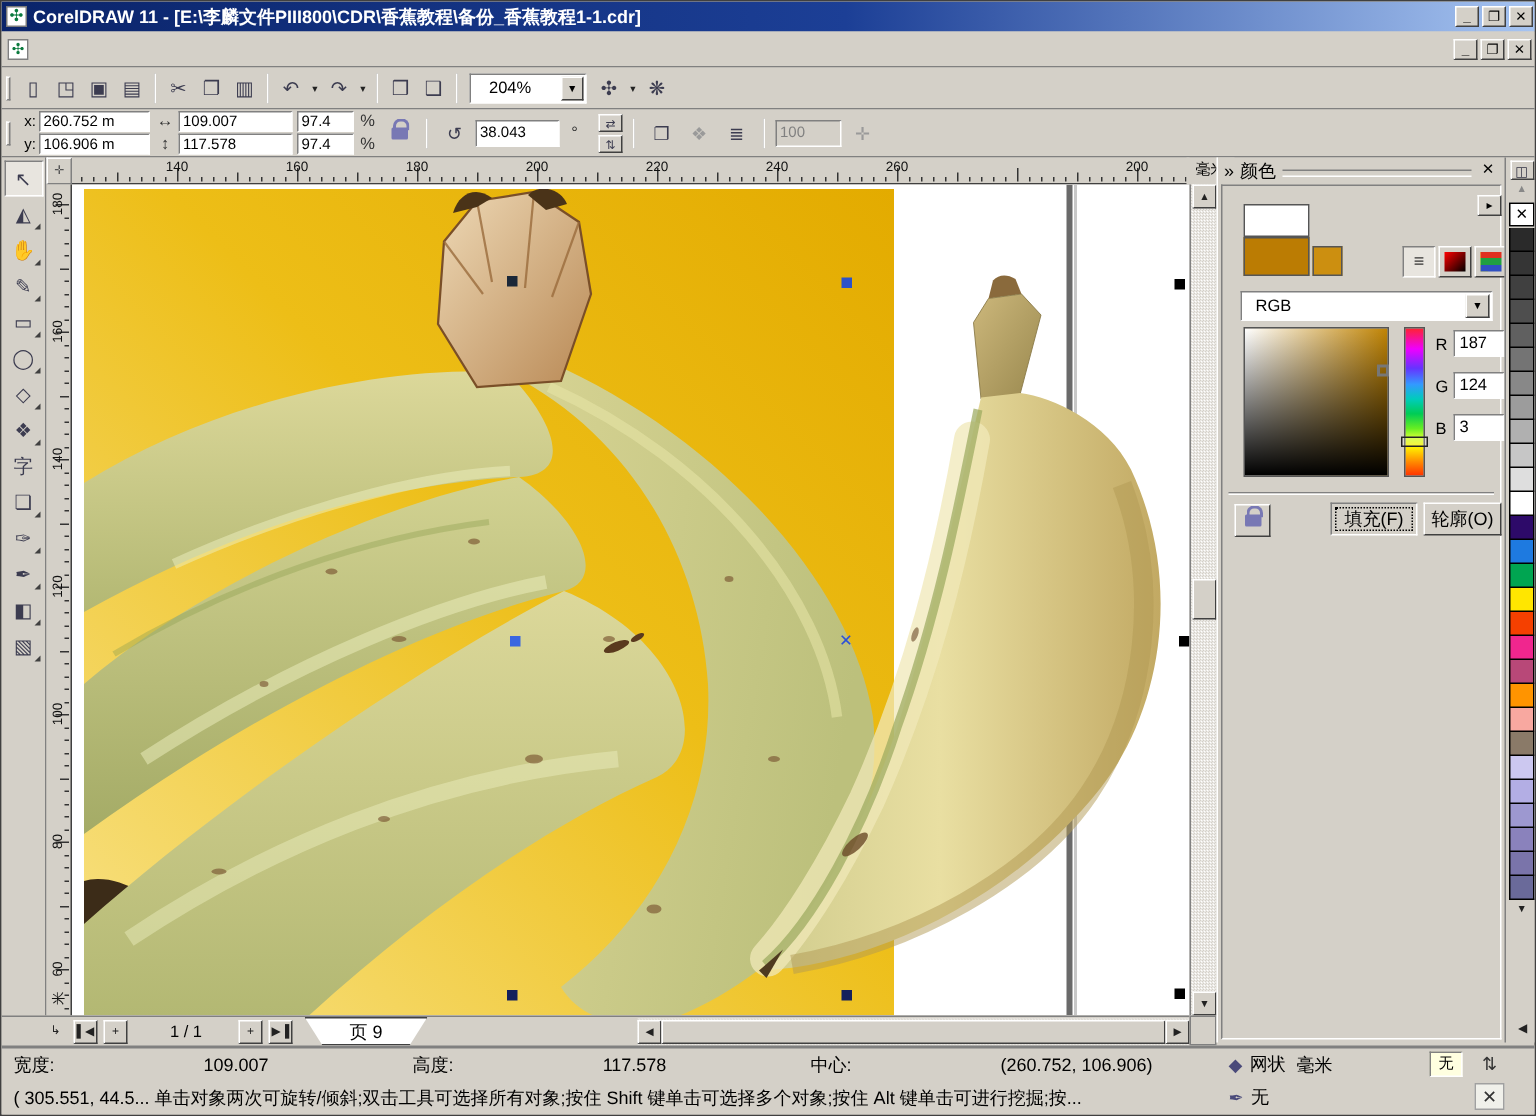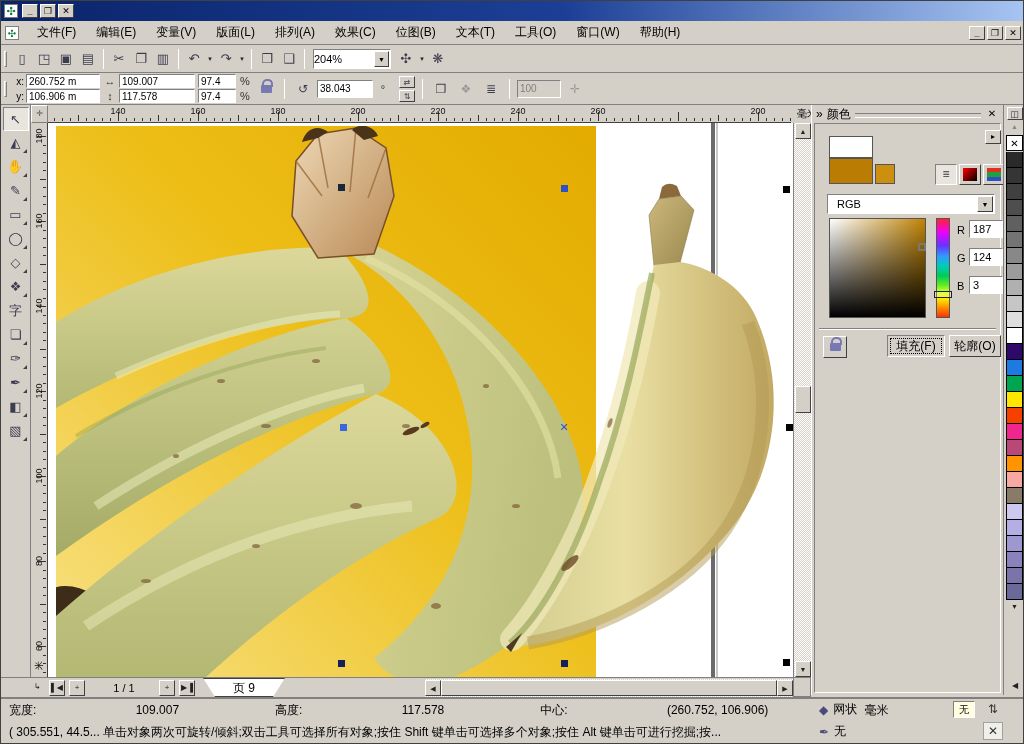--- a/index.html
+++ b/index.html
@@ -28,21 +28,21 @@
   .grip { width:3px; height:16px; border:1px solid; border-color:#fff #808080 #808080 #fff; margin:0 4px 0 1px; }
 
   
   .toolbar { position:absolute; top:44px; left:0; width:1024px; height:28px; background:#d4d0c8;
     border-bottom:1px solid #808080; display:flex; align-items:center; padding:0 2px; }
   .tbtn { width:22px; height:22px; text-align:center; line-height:21px; font-size:13px; color:#3c3c50; }
   .tdrop { width:10px; font-size:7px; color:#222; text-align:center; }
   .tsep { width:1px; height:20px; background:#808080; border-right:1px solid #fff; margin:0 4px; }
   .combo { display:flex; align-items:center; width:78px; height:20px; background:#fff; border:1px solid;
     border-color:#808080 #fff #fff #808080; margin:0 4px; }
-  .combo .val { flex:1; padding-left:0; font-size:11px; }
+  .combo .val { flex:1; padding-left:12px; font-size:11px; }
   .combo .arr { width:15px; height:16px; background:#d4d0c8; border:1px solid; border-color:#fff #404040 #404040 #fff;
     font-size:7px; text-align:center; line-height:15px; margin-right:1px; }
 
   
   .propbar { position:absolute; top:72px; left:0; width:1024px; height:32px; background:#d4d0c8;
     border-bottom:1px solid #808080; display:flex; align-items:center; padding:0 2px; gap:3px; }
   .stack { display:flex; flex-direction:column; gap:2px; }
   .prow { display:flex; align-items:center; gap:2px; height:13px; }
   .plabel { font-size:10px; width:10px; text-align:right; }
   .pfield { height:14px; background:#fff; border:1px solid; border-color:#808080 #fff #fff #808080;
@@ -181,42 +181,30 @@
   .pal-left { position:absolute; bottom:2px; left:3px; width:16px; height:14px; font-size:8px; text-align:center;
     line-height:13px; color:#222; }
 </style>
 </head>
 <body>
 
 <div id="win">
 
   <div class="titlebar">
     <span class="app-icon">✣</span>
+    <span class="title">CorelDRAW 11 - [E:\李麟文件PIII800\CDR\香蕉教程\备份_香蕉教程1-1.cdr]</span>
     <span class="winbtns">
       <span class="wbtn">_</span>
       <span class="wbtn">❐</span>
       <span class="wbtn">✕</span>
     </span>
   </div>
 
   <div class="menubar">
     <span class="doc-icon">✣</span>
-    <span style="display:flex;">
-        <span class="menu-item">文件(F)</span>
-        <span class="menu-item">编辑(E)</span>
-        <span class="menu-item">变量(V)</span>
-        <span class="menu-item">版面(L)</span>
-        <span class="menu-item">排列(A)</span>
-        <span class="menu-item">效果(C)</span>
-        <span class="menu-item">位图(B)</span>
-        <span class="menu-item">文本(T)</span>
-        <span class="menu-item">工具(O)</span>
-        <span class="menu-item">窗口(W)</span>
-        <span class="menu-item">帮助(H)</span>
-      </span>
     <span class="winbtns">
       <span class="wbtn">_</span>
       <span class="wbtn">❐</span>
       <span class="wbtn">✕</span>
     </span>
   </div>
 
   <div class="toolbar">
     <span class="grip"></span>
     <span style="display:flex;align-items:center;">

